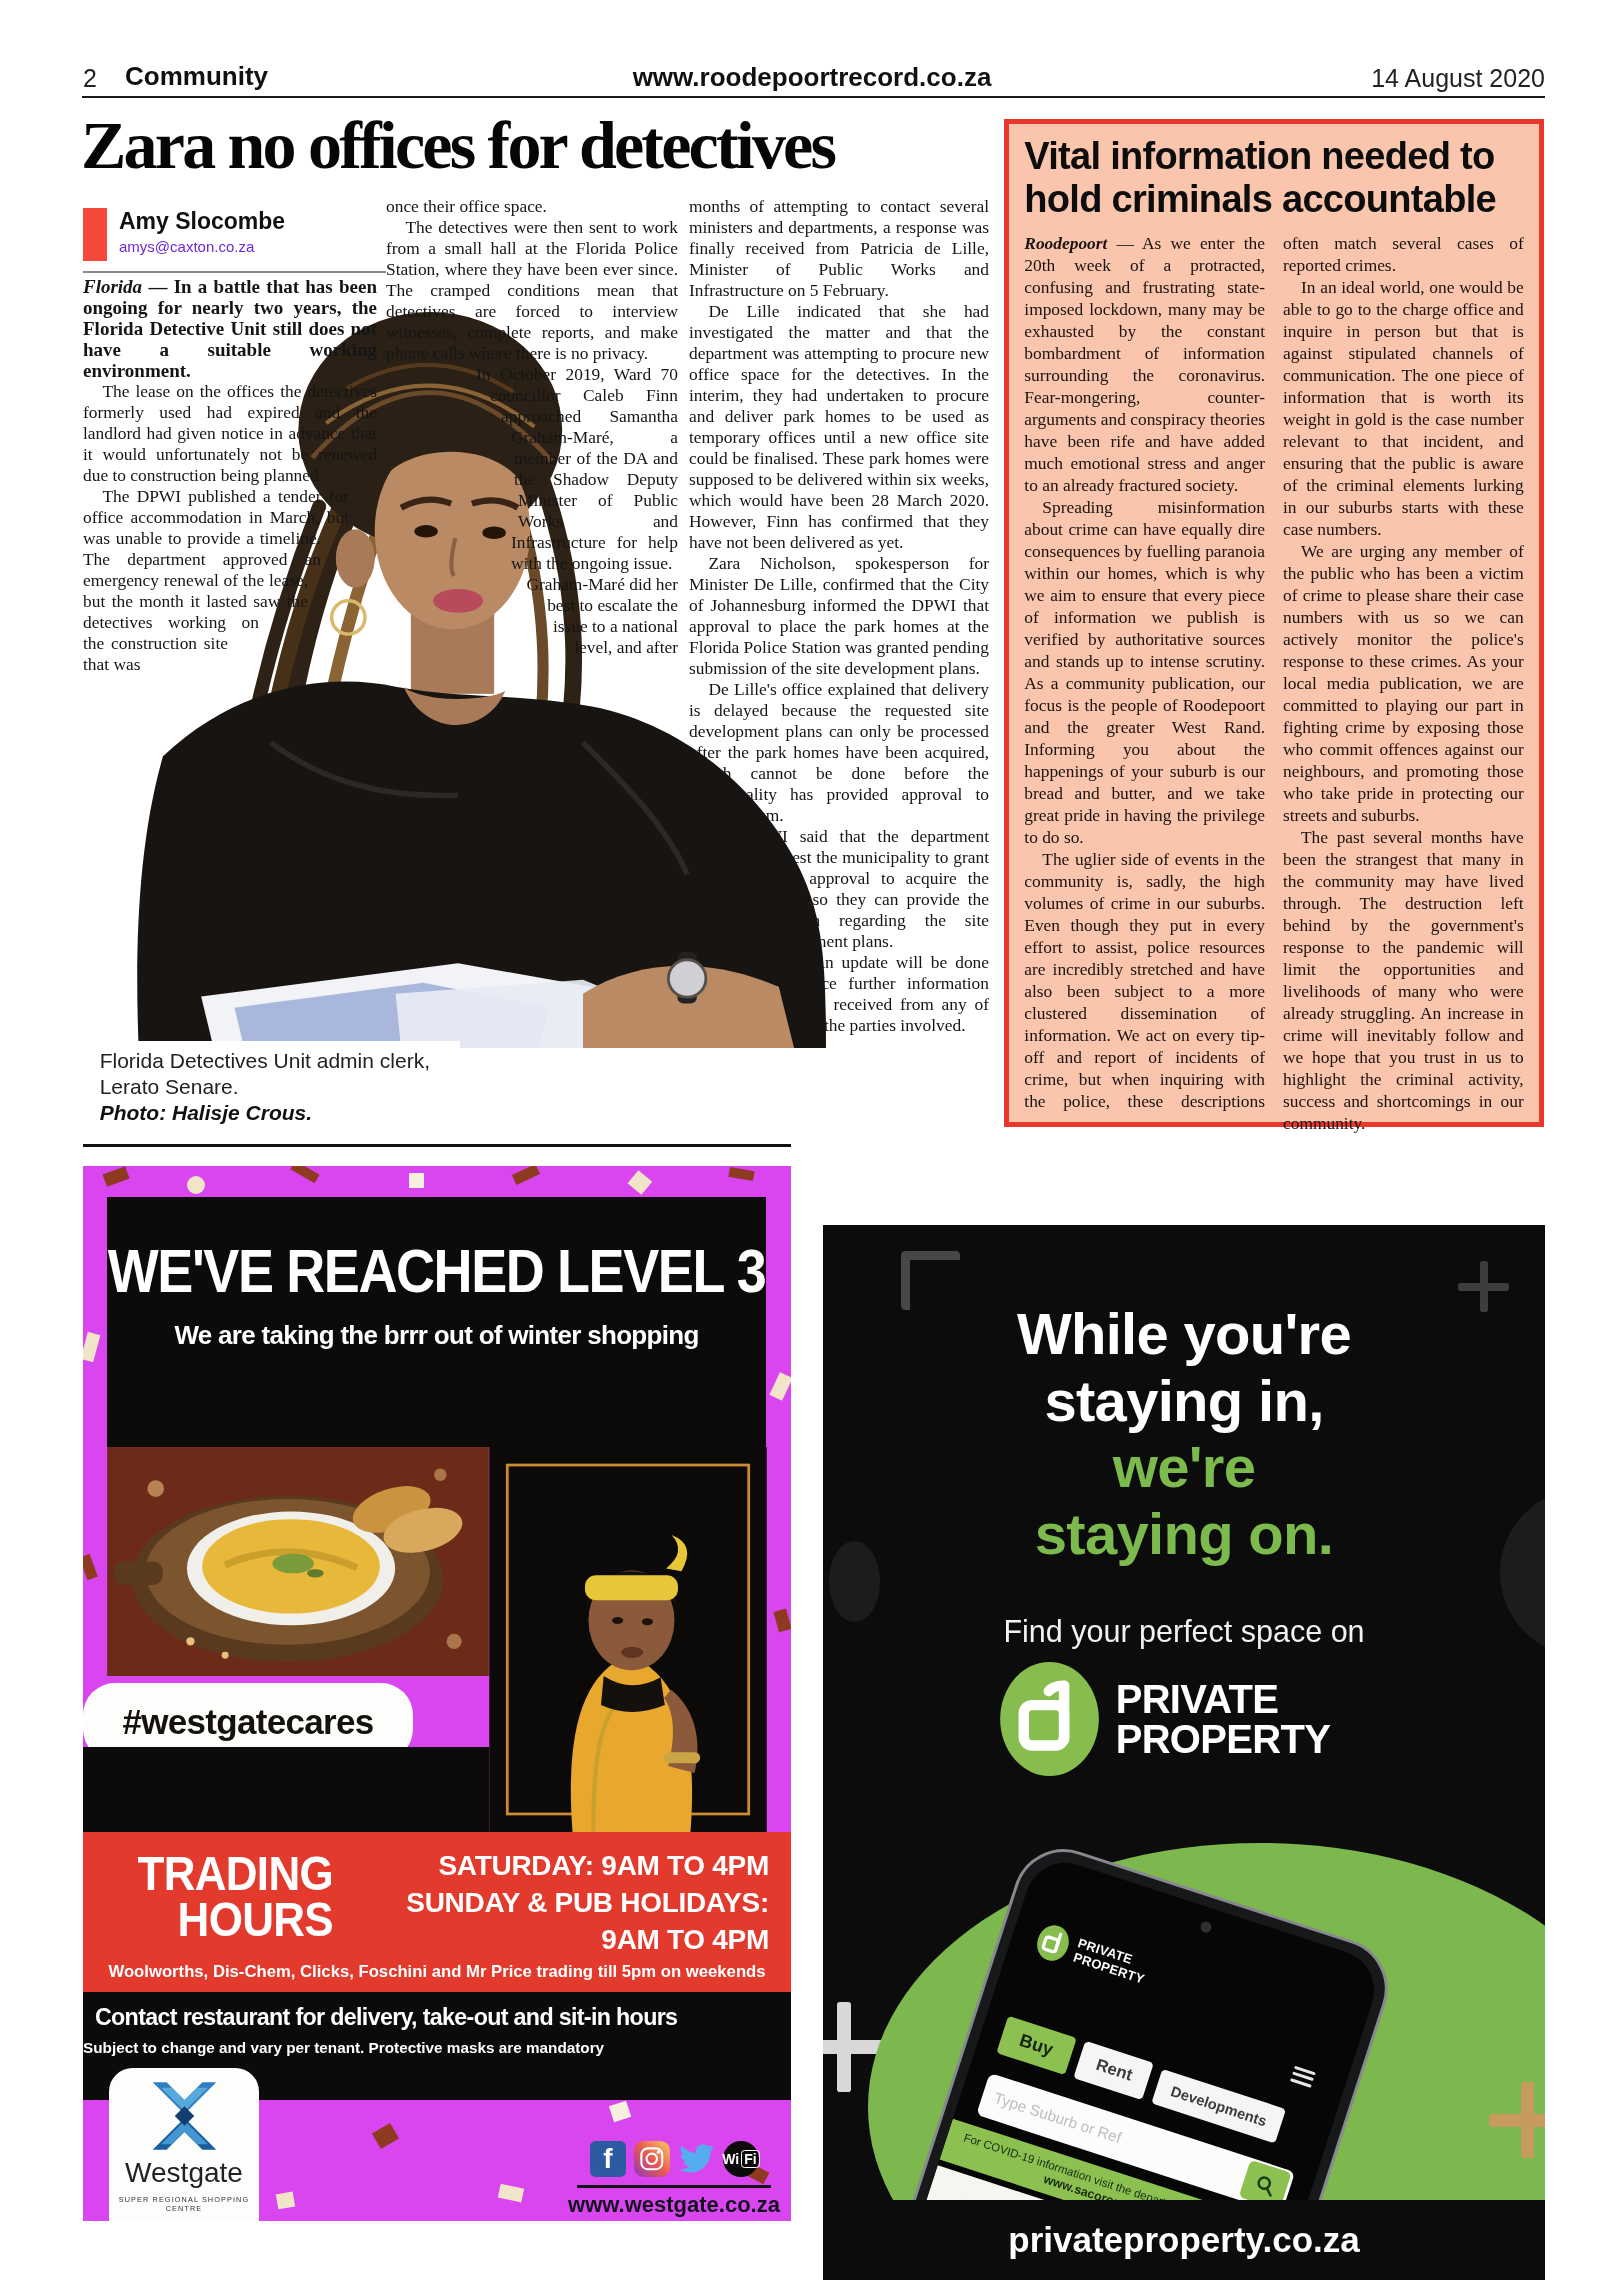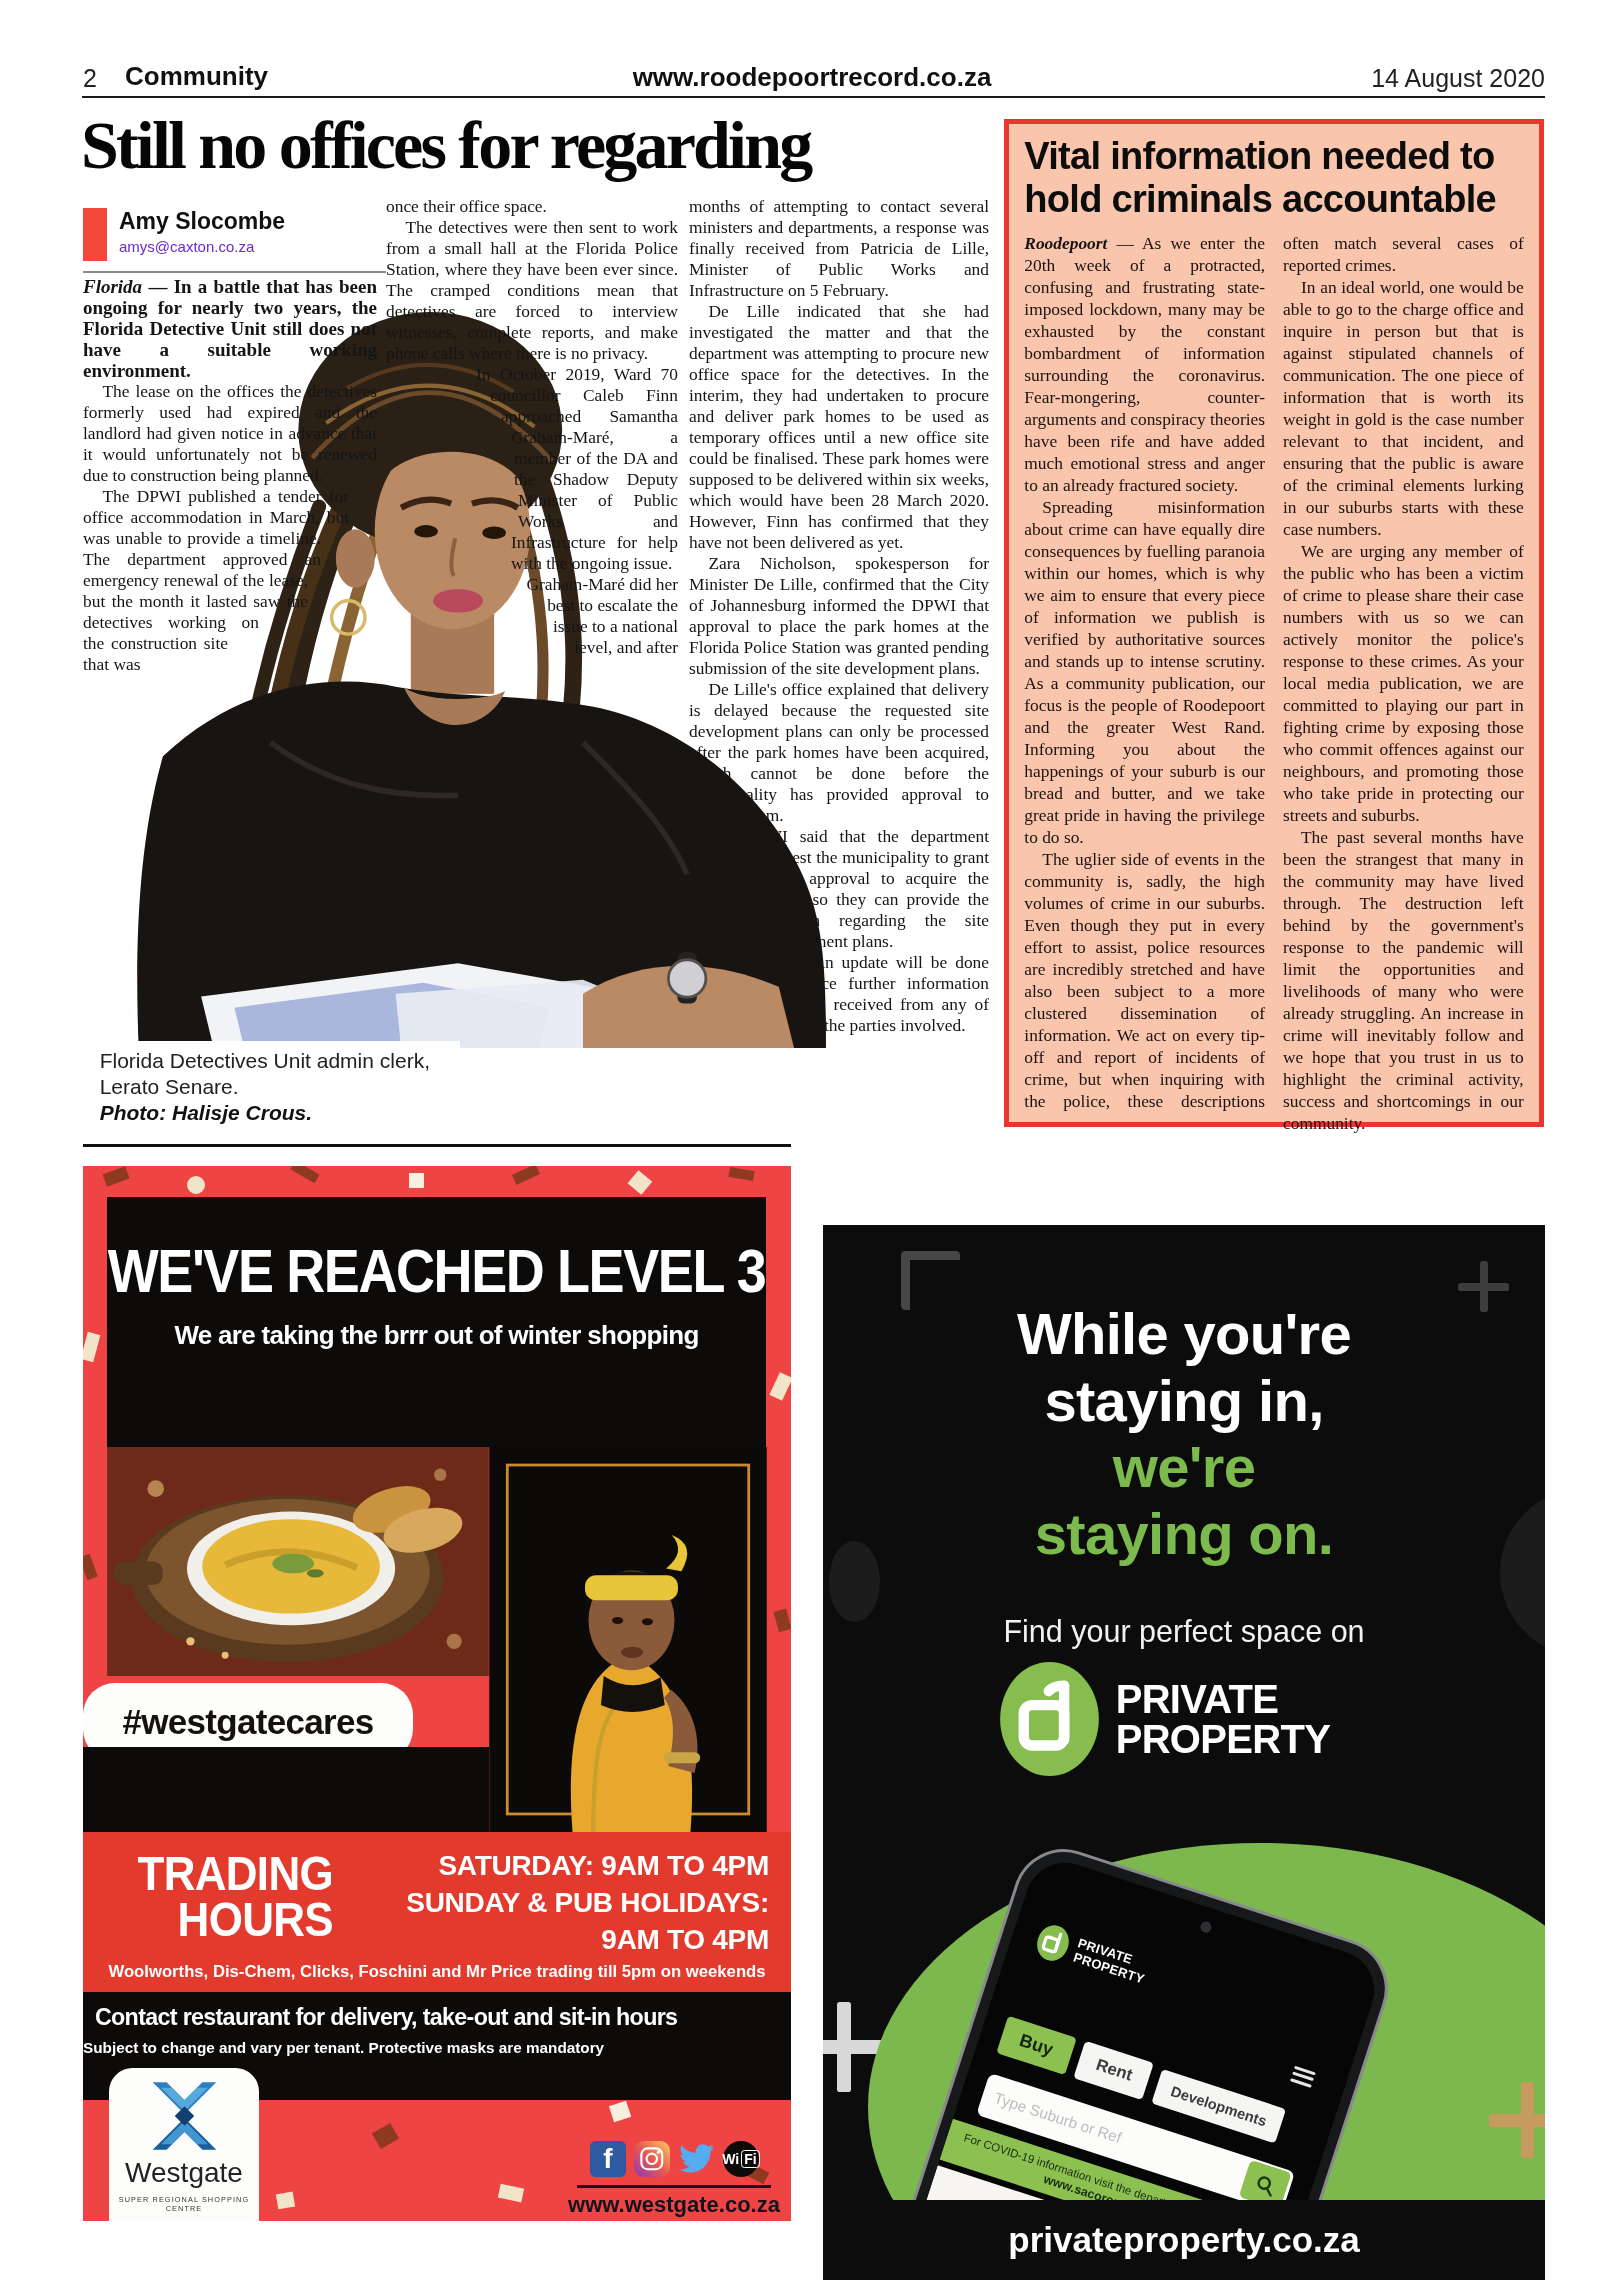--- a/index.html
+++ b/index.html
@@ -20,21 +20,21 @@
   
   .infobox{left:1004px;top:119px;width:540px;height:1008px;background:#f9c5ad;
            border:5.6px solid #e8382d;box-sizing:border-box;padding:9.7px 15.3px;}
   .infobox h2{margin:1.4px 0 11px 0;font-family:"Liberation Sans",sans-serif;
               font-size:38px;line-height:43px;font-weight:bold;letter-spacing:-0.7px;color:#0d0d0d;}
   .infobox .boxtext{column-count:2;column-gap:18px;font-size:17.4px;line-height:22px;
                     text-align:justify;color:#1a1210;}
   .infobox .boxtext p{margin:0;}
   .infobox .boxtext p.ind{text-indent:18px;}
   
-  .wg{left:83px;top:1166px;width:708px;height:1055px;background:#ef4444;overflow:hidden;}
+  .wg{left:83px;top:1166px;width:708px;height:1055px;background:#d946ef;overflow:hidden;}
   .wg-black{position:absolute;left:24px;top:31px;width:659px;height:250px;background:#0d0b09;
             text-align:center;color:#fff;font-family:"Liberation Sans",sans-serif;}
   .wg-h1{margin-top:43px;font-size:54px;font-weight:bold;letter-spacing:-1.4px;transform:scaleY(1.12);}
   .wg-h2{margin-top:18px;font-size:26px;font-weight:bold;letter-spacing:-0.7px;}
   .wg-pill{position:absolute;left:0px;top:517px;width:330px;height:78px;background:#fdfdfb;
            border-radius:32px;display:flex;align-items:center;justify-content:center;
            font-family:"Liberation Sans",sans-serif;font-size:35px;font-weight:bold;color:#14110e;letter-spacing:-0.7px;}
   .wg-red{position:absolute;left:0;top:666px;width:708px;height:160px;background:#e23b2e;
           color:#fff;font-family:"Liberation Sans",sans-serif;font-weight:bold;}
   .wg-blackband{position:absolute;left:0;top:826px;width:796px;height:108px;background:#0d0b09;
@@ -64,21 +64,21 @@
 </style>
 </head>
 <body>
 
 <div class="abs sans" style="left:83px;top:64px;font-size:25px;color:#222;">2</div>
 <div class="abs sans" style="left:125px;top:61px;font-size:26px;font-weight:bold;color:#111;">Community</div>
 <div class="abs sans" style="left:604px;top:62px;width:416px;text-align:center;font-size:26px;font-weight:bold;color:#111;">www.roodepoortrecord.co.za</div>
 <div class="abs sans" style="left:1267px;top:64px;width:278px;text-align:right;font-size:25px;color:#222;">14 August 2020</div>
 <div class="abs hdr-rule"></div>
 
-<div class="abs serif" style="left:81px;top:106px;width:923px;font-size:68px;font-weight:bold;letter-spacing:-2.8px;color:#060606;">Still no offices for regarding</div>
+<div class="abs serif" style="left:81px;top:106px;width:923px;font-size:68px;font-weight:bold;letter-spacing:-2.8px;color:#060606;">Zara no offices for detectives</div>
 <div class="abs" style="left:83px;top:208px;width:24px;height:53px;background:#f4483a;"></div>
 <div class="abs sans" style="left:119px;top:208px;font-size:23px;font-weight:bold;color:#111;">Amy Slocombe</div>
 <div class="abs sans" style="left:119px;top:238px;font-size:15px;color:#6d28d9;">amys@caxton.co.za</div>
 <div class="abs" style="left:83px;top:271px;width:303px;height:2.1px;background:#8a8a8a;"></div>
 
 <svg class="abs" style="left:97px;top:298px;z-index:1;" width="729" height="750" viewBox="0 0 1050 1080">
 
   <path d="M390 250 C 300 430, 255 660, 238 960" stroke="#2e2115" stroke-width="26" fill="none" stroke-linecap="round"></path>
   <path d="M355 290 C 270 470, 225 700, 205 980" stroke="#473018" stroke-width="22" fill="none" stroke-linecap="round"></path>
   <path d="M425 280 C 350 470, 300 700, 280 990" stroke="#8a6434" stroke-width="18" fill="none" stroke-linecap="round"></path>

